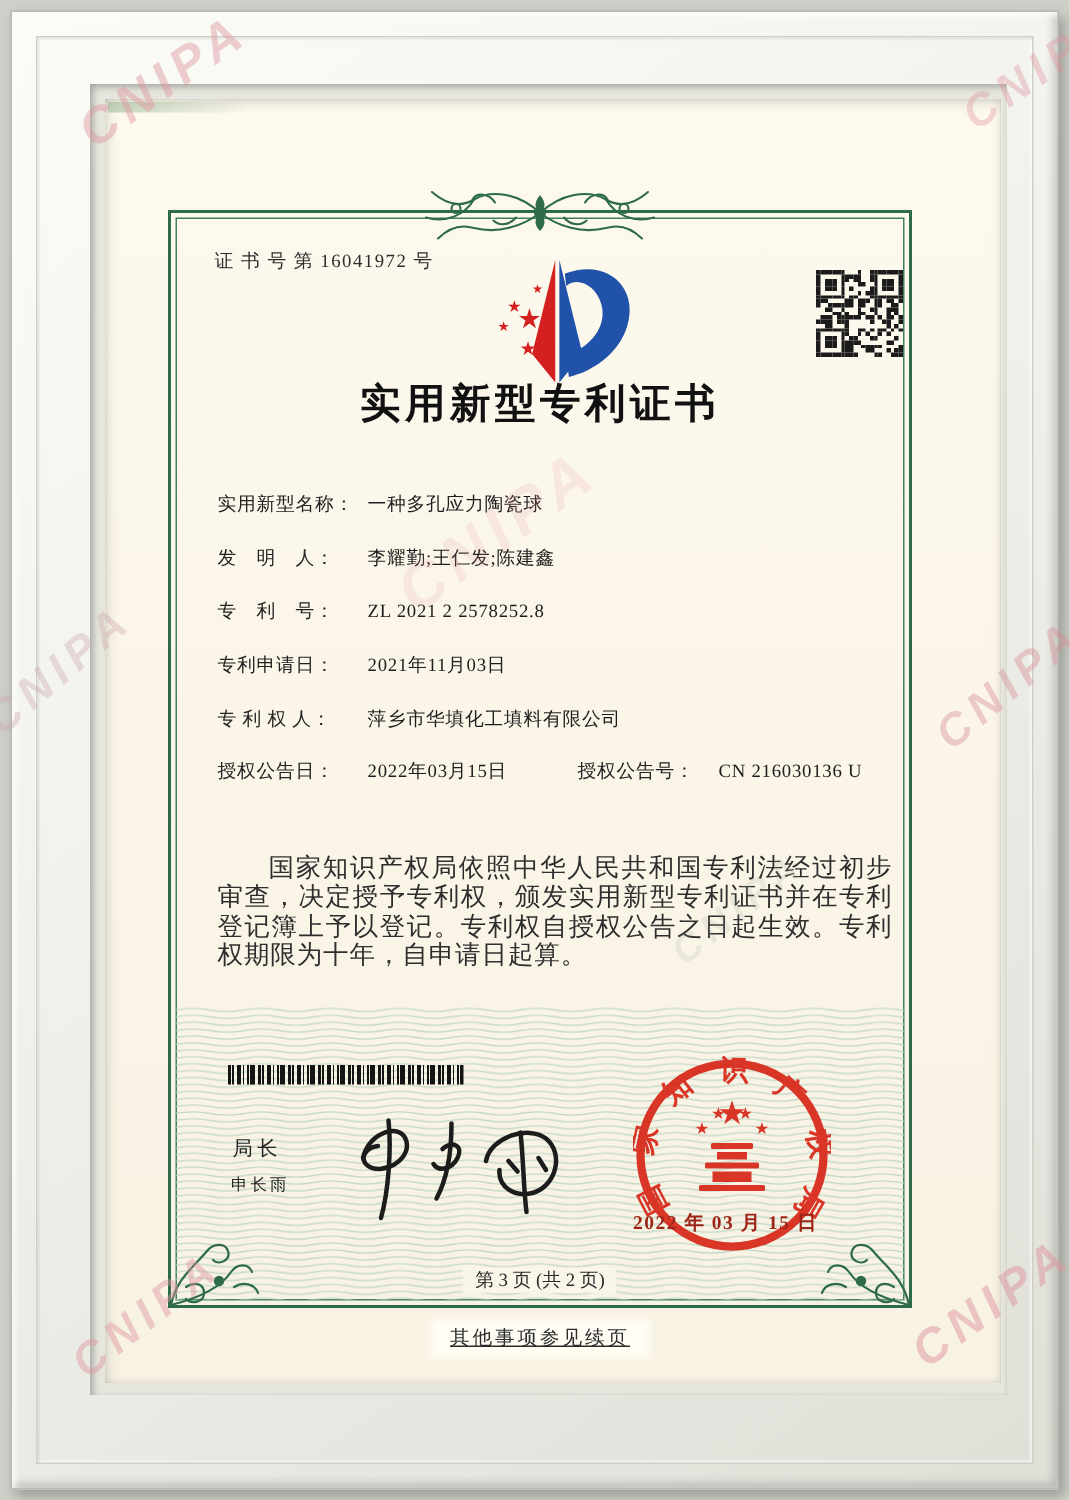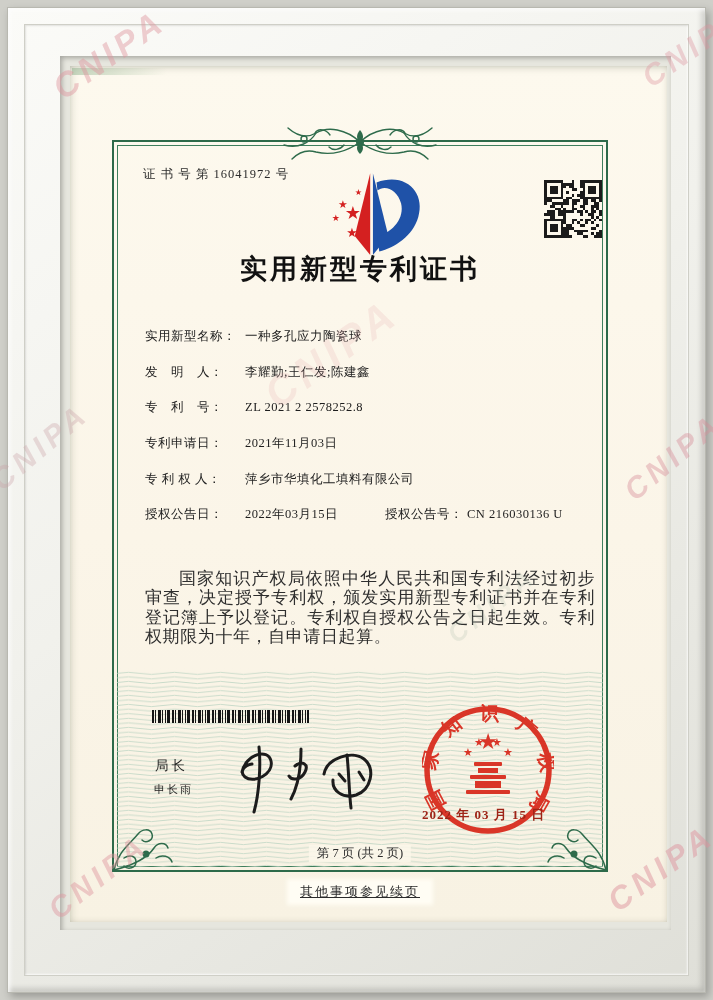--- a/index.html
+++ b/index.html
@@ -49,21 +49,21 @@
   .qr div.on { background:#1b1b1b; }
   .cert-title { position:absolute; left:42px; top:185px; width:496px; text-align:center;
         font-size:27px; font-weight:700; letter-spacing:3px; color:#111; }
 
   
   .fields { position:absolute; left:75px; top:262px; width:470px; font-size:12.5px; color:#222; }
   .frow { position:relative; height:35.7px; white-space:nowrap; letter-spacing:.5px; }
   .flabel { display:inline-block; width:100px; }
   .fvalue { color:#1d1d1d; }
   .fpair2 { position:absolute; left:240px; top:0; }
-  .fpair2 .flabel { width:auto; margin-right:4px; }
+  .fpair2 .flabel { width:auto; margin-right:16px; }
 
   
   .paras { position:absolute; left:75px; top:503px; width:450px; font-size:17px;
         line-height:19.3px; color:#2e2e2e; letter-spacing:.6px; text-align:justify; }
   .paras p { text-indent:2em; }
 
   
   .barcode { position:absolute; left:82px; top:644px; width:157px; height:13px;
       background:repeating-linear-gradient(90deg,#141414 0 2px,transparent 2px 3px,#141414 3px 4px,
         transparent 4px 6px,#141414 6px 9px,transparent 9px 10px,#141414 10px 11px,transparent 11px 13px,
@@ -680,21 +680,21 @@
         <text x="86" y="52" font-size="11" text-anchor="middle">★</text>
         <rect x="52" y="58" width="28" height="4" rx="1"></rect>
         <rect x="56" y="64" width="20" height="5"></rect>
         <rect x="48" y="71" width="36" height="4" rx="1"></rect>
         <rect x="53" y="77" width="26" height="7"></rect>
         <rect x="44" y="86" width="44" height="4" rx="1"></rect>
       </g>
     </svg>
     <div class="seal-date">2022 年 03 月 15 日</div>
 
-    <div class="page-info">第 7 页 (共 2 页)</div>
+    <div class="page-info">第 3 页 (共 2 页)</div>
     <div class="footer-note">其他事项参见续页</div>
   </div>
 
   <span class="wm wm1">CNIPA</span>
   <span class="wm wm2">CNIPA</span>
   <span class="wm wm3">CNIPA</span>
   <span class="wm wm4">CNIPA</span>
   <span class="wm wm5">CNIPA</span>
   <span class="wm wm6">CNIPA</span>
   <span class="wm wm7">CNIPA</span>

